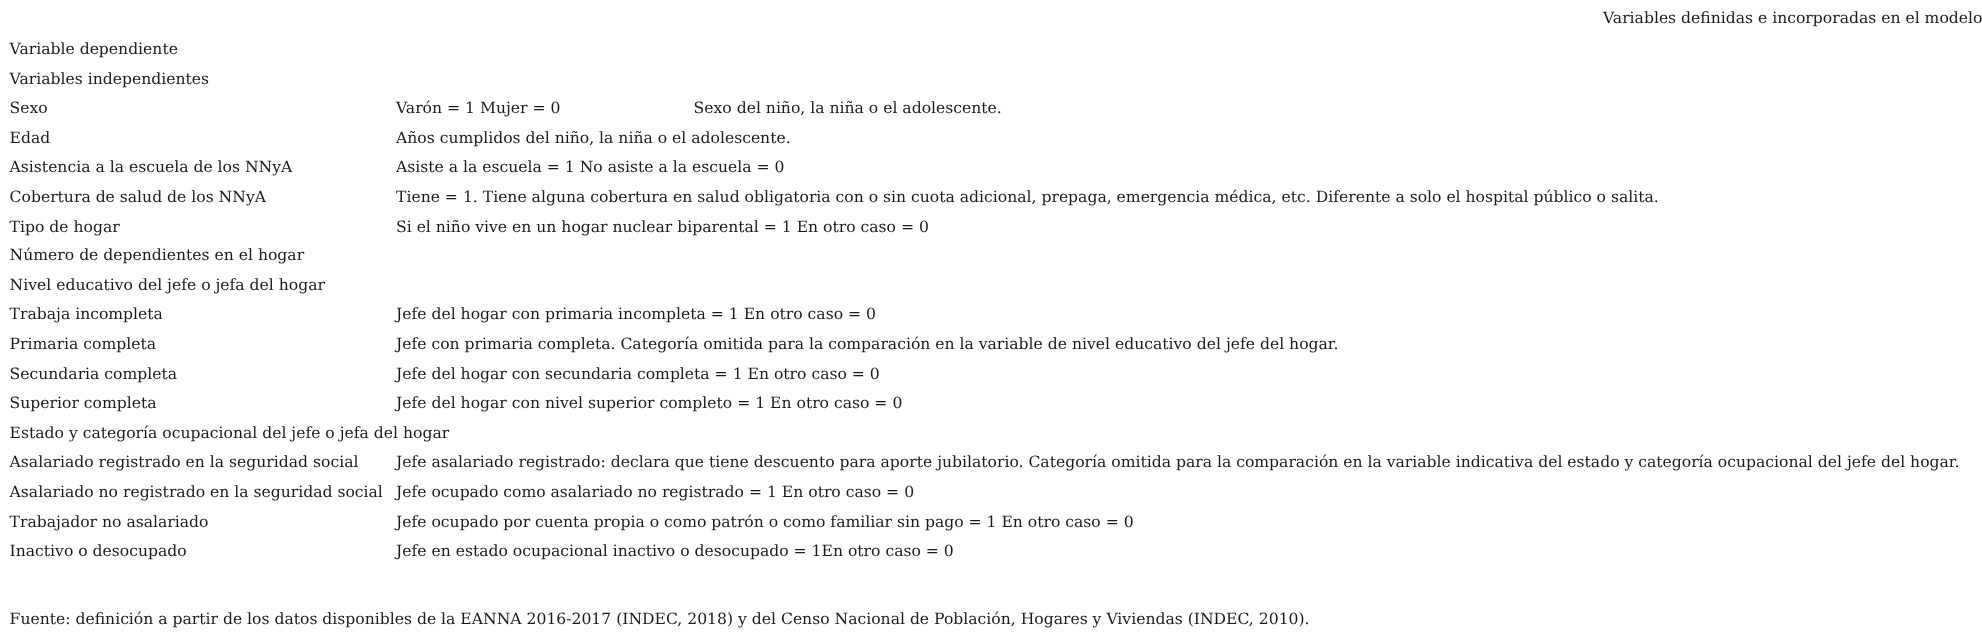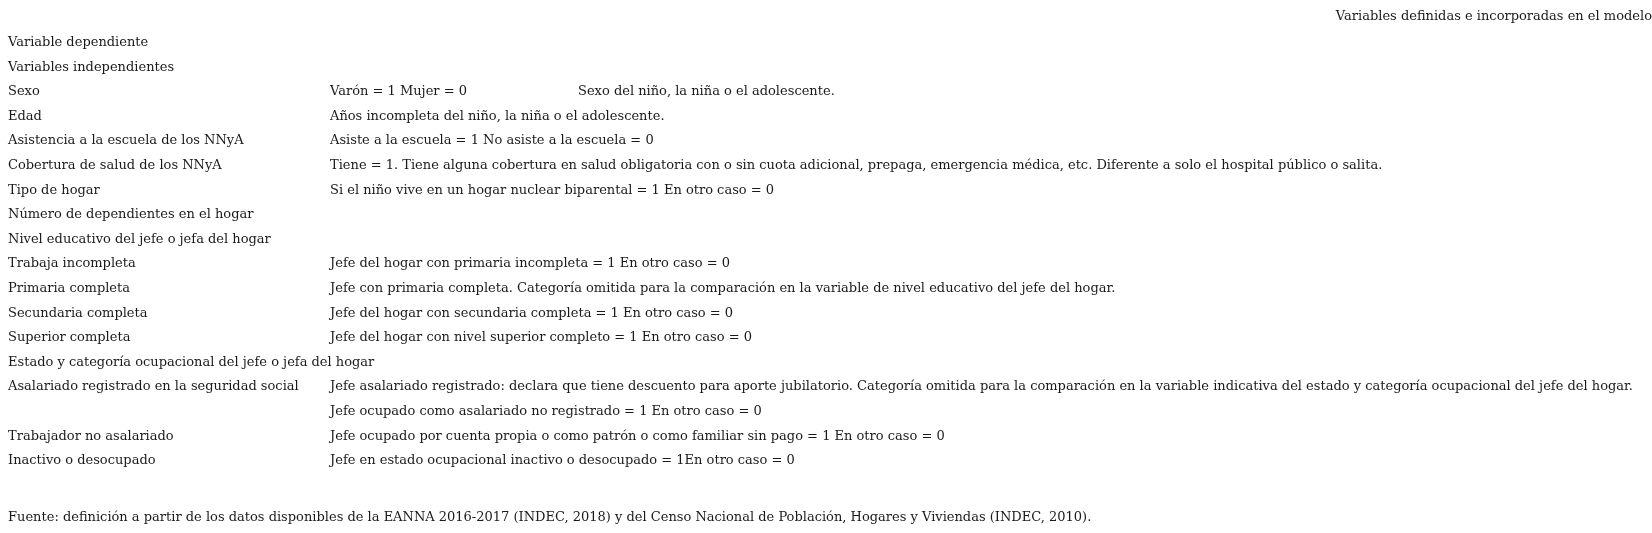--- a/index.html
+++ b/index.html
@@ -60,21 +60,21 @@
   <div class="row">
     <span class="c1">Variables independientes</span>
   </div>
   <div class="row">
     <span class="c1">Sexo</span>
     <span class="c2">Varón = 1 Mujer = 0</span>
     <span class="c3">Sexo del niño, la niña o el adolescente.</span>
   </div>
   <div class="row">
     <span class="c1">Edad</span>
-    <span class="c2">Años incompleta del niño, la niña o el adolescente.</span>
+    <span class="c2">Años cumplidos del niño, la niña o el adolescente.</span>
   </div>
   <div class="row">
     <span class="c1">Asistencia a la escuela de los NNyA</span>
     <span class="c2">Asiste a la escuela = 1 No asiste a la escuela = 0</span>
   </div>
   <div class="row">
     <span class="c1">Cobertura de salud de los NNyA</span>
     <span class="c2">Tiene = 1. Tiene alguna cobertura en salud obligatoria con o sin cuota adicional, prepaga, emergencia médica, etc. Diferente a solo el hospital público o salita.</span>
   </div>
   <div class="row">
@@ -104,20 +104,21 @@
     <span class="c2">Jefe del hogar con nivel superior completo = 1 En otro caso = 0</span>
   </div>
   <div class="row">
     <span class="c1">Estado y categoría ocupacional del jefe o jefa del hogar</span>
   </div>
   <div class="row">
     <span class="c1">Asalariado registrado en la seguridad social</span>
     <span class="c2">Jefe asalariado registrado: declara que tiene descuento para aporte jubilatorio. Categoría omitida para la comparación en la variable indicativa del estado y categoría ocupacional del jefe del hogar.</span>
   </div>
   <div class="row">
+    <span class="c1">Asalariado no registrado en la seguridad social</span>
     <span class="c2">Jefe ocupado como asalariado no registrado = 1 En otro caso = 0</span>
   </div>
   <div class="row">
     <span class="c1">Trabajador no asalariado</span>
     <span class="c2">Jefe ocupado por cuenta propia o como patrón o como familiar sin pago = 1 En otro caso = 0</span>
   </div>
   <div class="row">
     <span class="c1">Inactivo o desocupado</span>
     <span class="c2">Jefe en estado ocupacional inactivo o desocupado = 1En otro caso = 0</span>
   </div>

